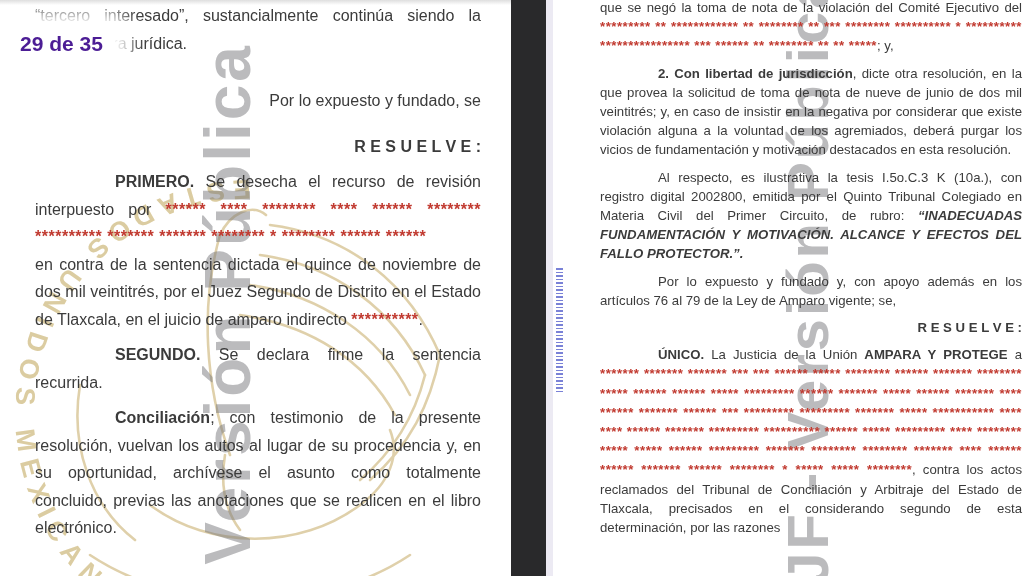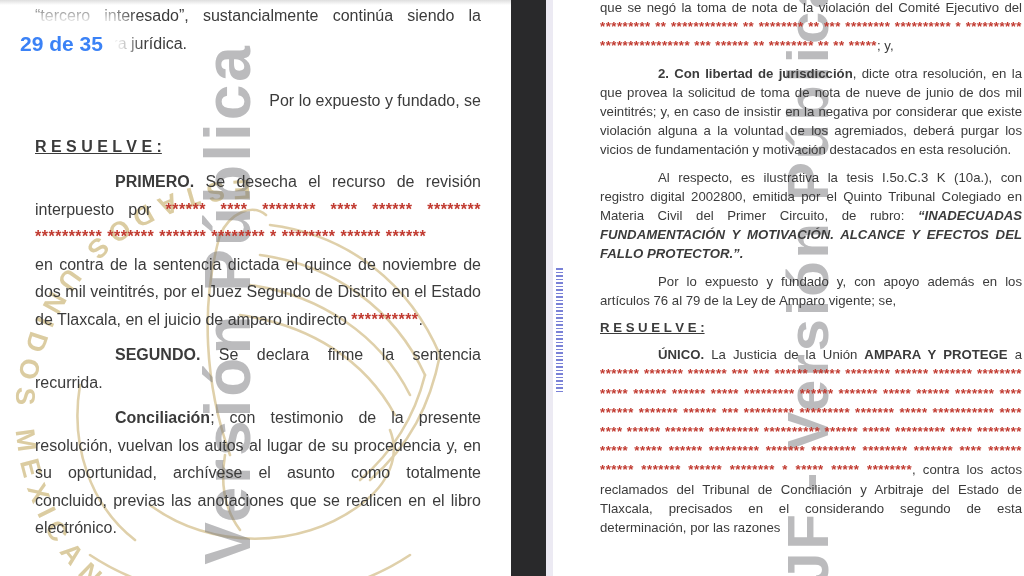--- a/index.html
+++ b/index.html
@@ -11,40 +11,40 @@
   .page{position:absolute;top:0;height:576px;background:#ffffff;overflow:hidden;}
   .page-left{left:0;width:511px;}
   .page-right{left:546px;width:478px;border-left:7px solid #eceaf3;}
   .divider{position:absolute;left:511px;top:0;width:35px;height:576px;background:#29292b;}
 
   .content{position:relative;z-index:3;color:#3b3b3b;}
   .page-left .content{padding:2px 30px 0 35px;font-size:16px;line-height:27.5px;}
   .page-right .content{padding:0 9px 0 47px;font-size:13.2px;line-height:19.2px;margin-top:-2px;}
 
   .para{margin:0 0 8px;text-align:justify;text-justify:inter-word;}
-  .para.center{text-align:left;text-decoration:underline;}
+  .para.center{text-align:right;}
   .para.indent{text-indent:80px;}
   .page-right .para.indent{text-indent:58px;}
   .para.indent-lg{text-indent:145px;text-align:right;}
   .para.gap30{margin-bottom:30px;}
   .para.gap18{margin-bottom:18px;}
   .b{font-weight:bold;}
   .bi{font-weight:bold;font-style:italic;}
   .r{color:#c13a30;font-weight:bold;letter-spacing:.5px;}
 
   .wm{
     position:absolute;z-index:2;white-space:nowrap;font-weight:bold;
     color:rgba(120,120,124,.5);pointer-events:none;letter-spacing:3px;
   }
   .wm-left{font-size:64px;left:228px;top:400px;transform:translate(-50%,-50%) rotate(-90deg);}
   .wm-right{font-size:58px;left:254px;top:300px;transform:translate(-50%,-50%) rotate(-90deg);}
 
   .badge{
     position:absolute;z-index:5;left:8px;top:27px;background:#ffffff;border-radius:8px;
-    padding:5px 12px;font-size:21px;font-weight:bold;color:#3b82f6;
+    padding:5px 12px;font-size:21px;font-weight:bold;color:#4c1d95;
     box-shadow:0 0 16px 16px rgba(255,255,255,.93);
   }
   .top-edge{position:absolute;z-index:6;left:0;top:0;width:511px;height:5px;
     background:linear-gradient(#dedede,rgba(255,255,255,0));}
 
   .eagle{position:absolute;z-index:1;left:-30px;top:85px;pointer-events:none;}
 
   .stamp{
     position:absolute;z-index:4;left:3px;top:268px;width:7px;height:124px;opacity:.85;
     background:repeating-linear-gradient(0deg, rgba(58,70,196,.8) 0 1.2px, transparent 1.2px 3.5px);

